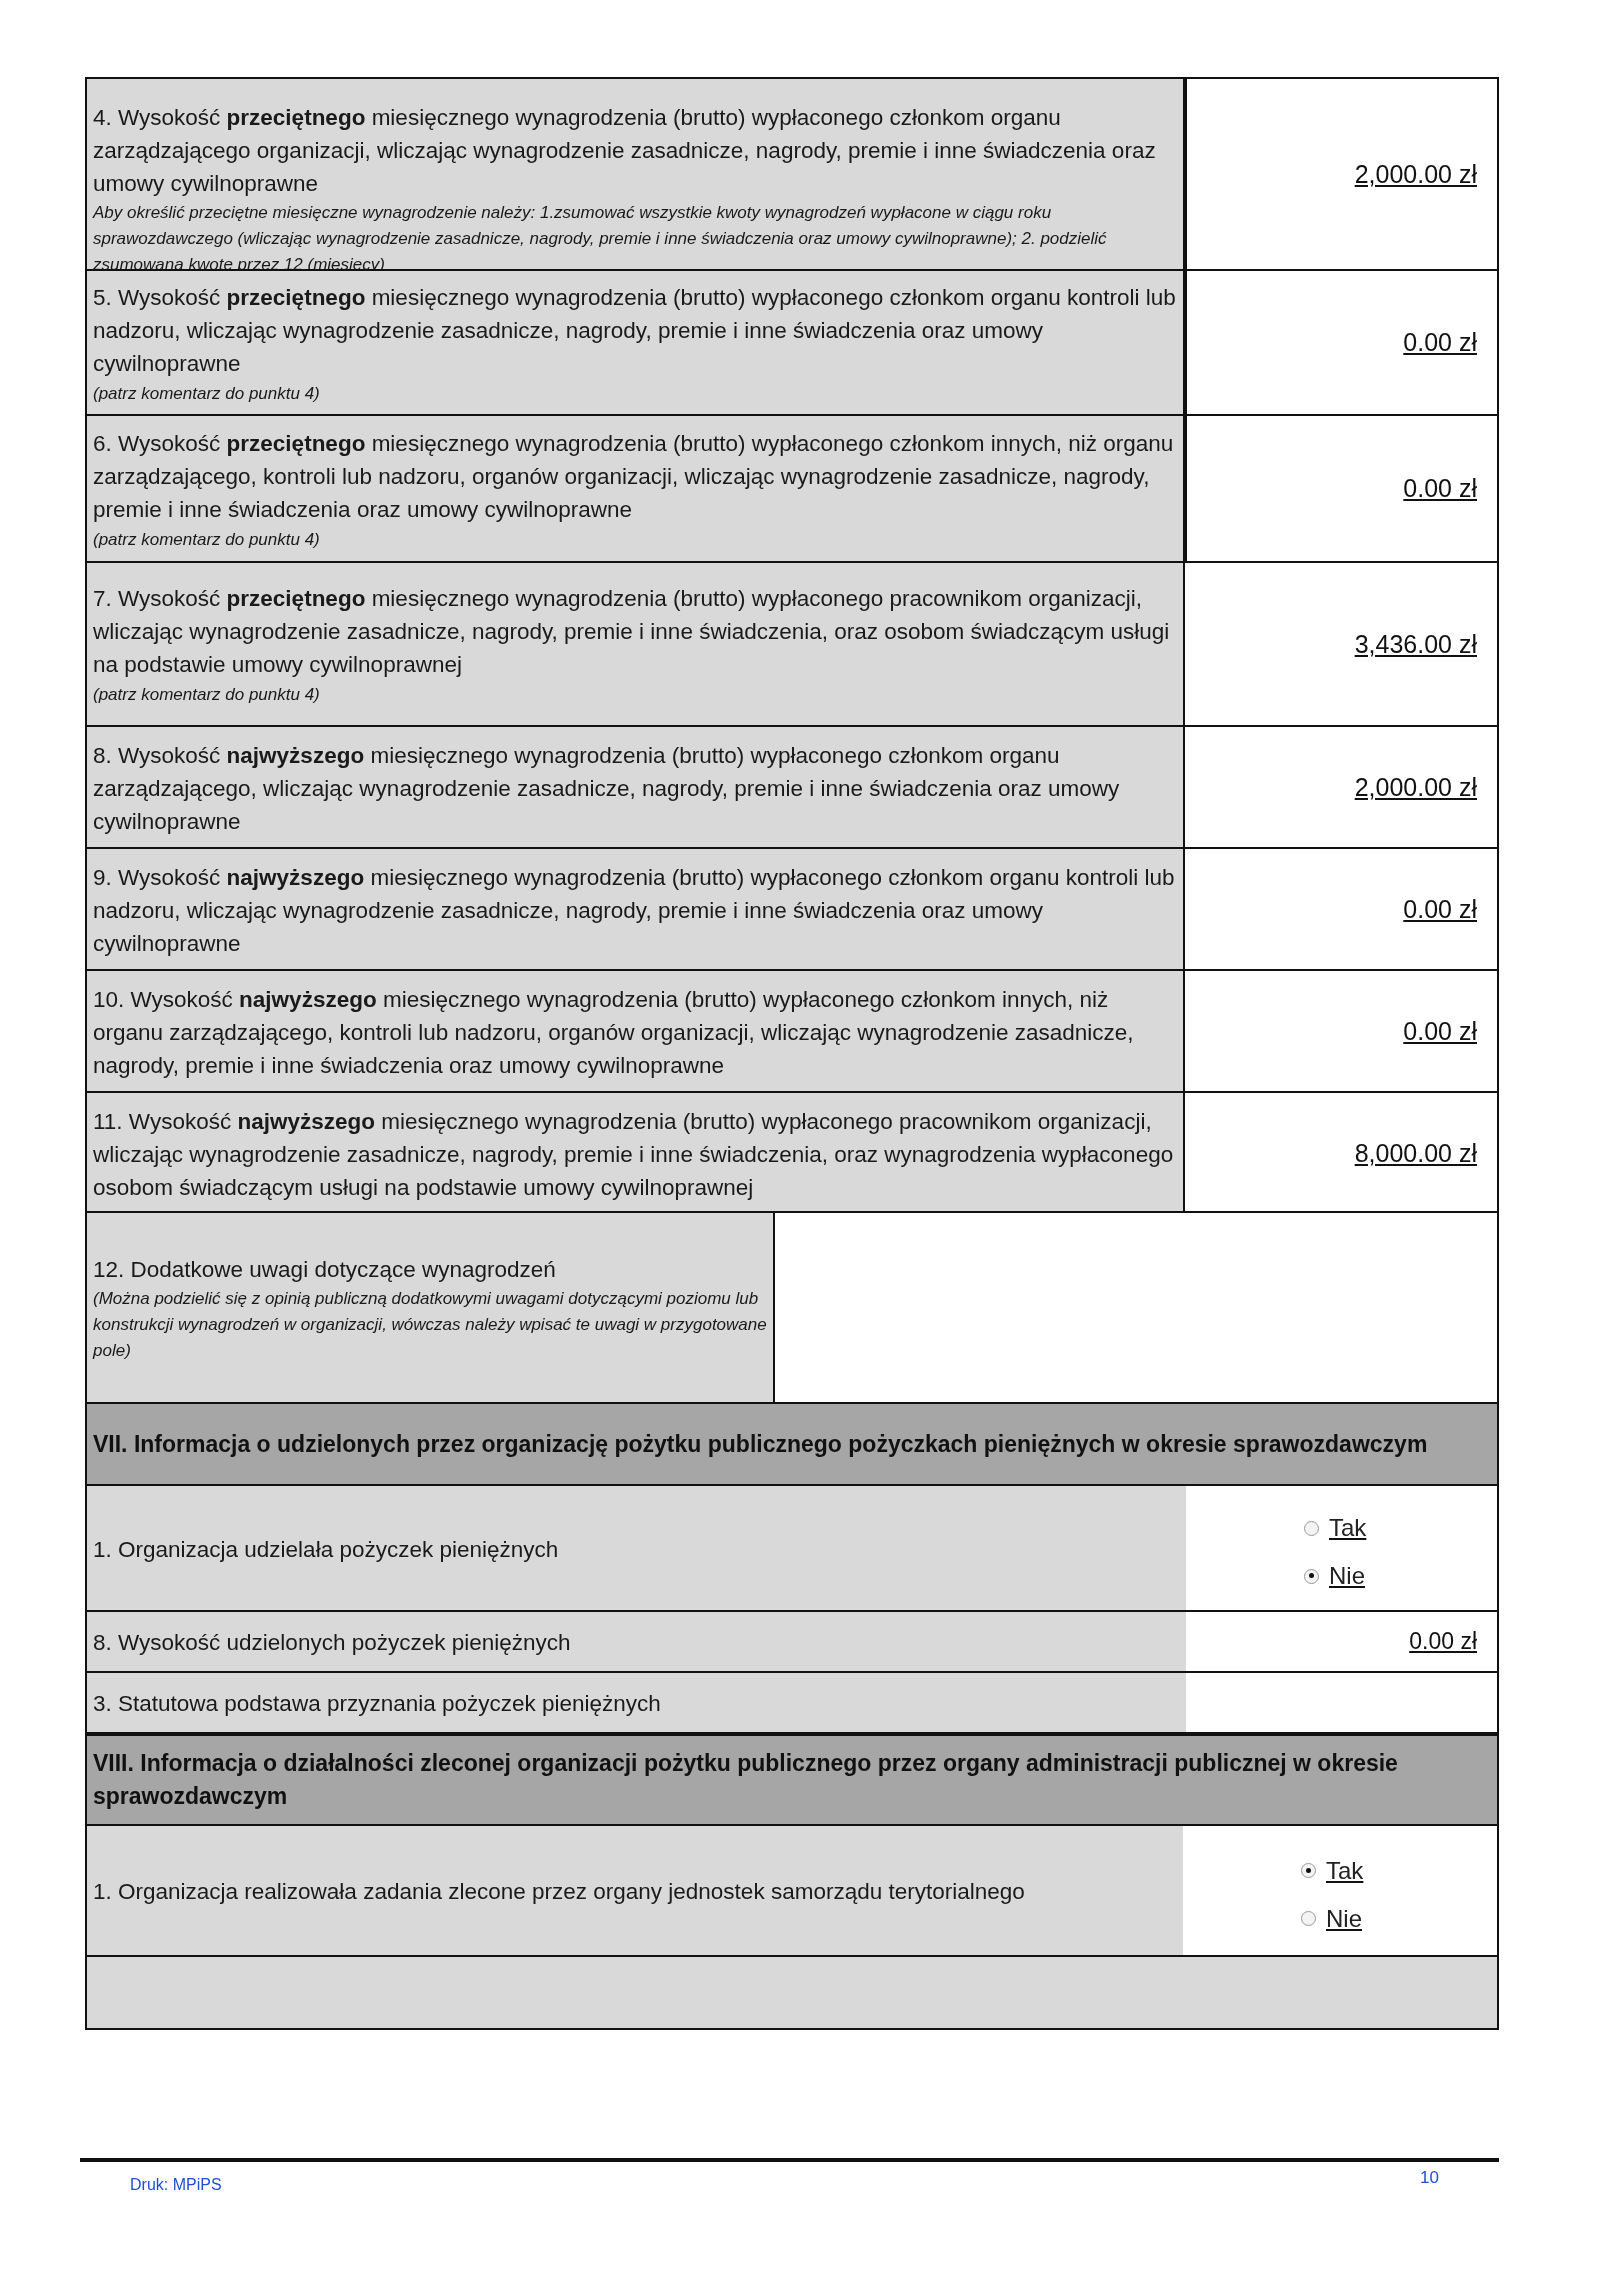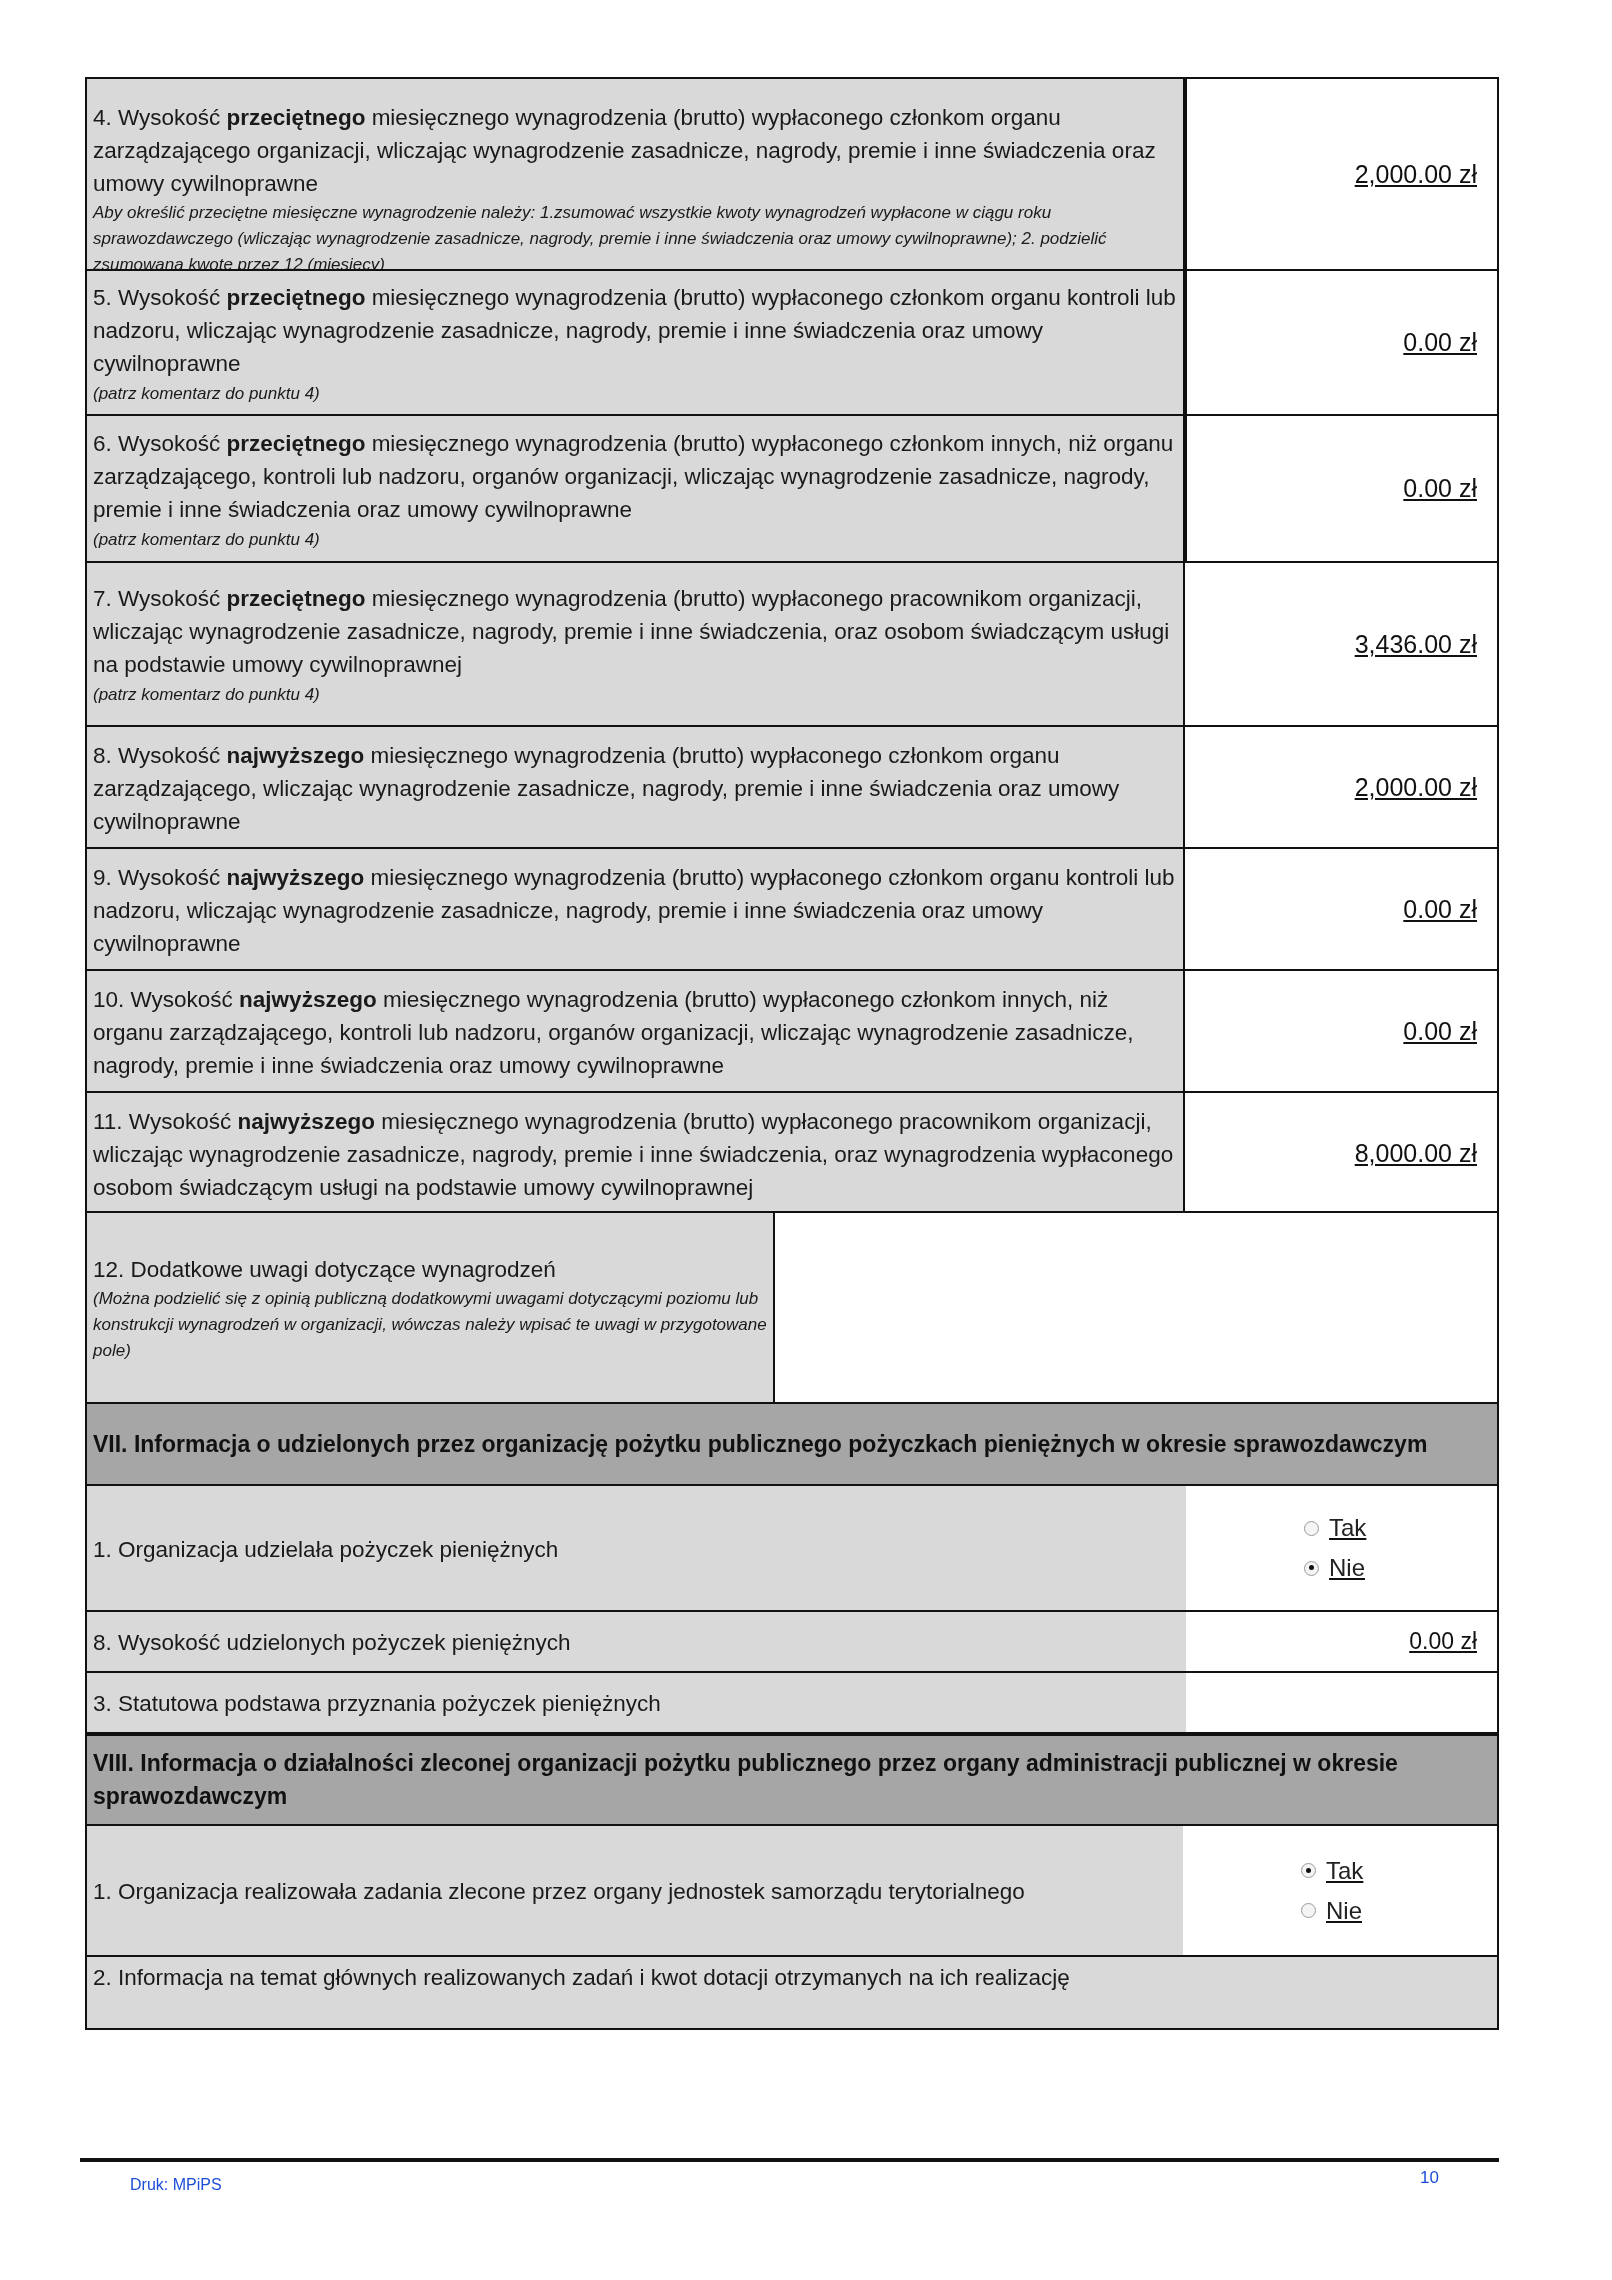--- a/index.html
+++ b/index.html
@@ -11,21 +11,21 @@
   .lbl .note { font-style:italic; font-size:17px; line-height:27px; display:block; }
   .lbl .note-tight { line-height:26px; }
   .val { background:#fff; border:2px solid #111; border-left:none;
          font-size:25px; display:flex; align-items:center; justify-content:flex-end;
          padding-right:20px; color:#111;text-decoration:underline; }
   .hdr { background:#a6a6a6; border:2px solid #111; font-weight:bold;
          font-size:23px; line-height:33px; padding:6px 6px; color:#111; display:flex; align-items:center; }
   .mid { display:flex; align-items:center; }
   b { font-weight:bold; }
   .radio-group { display:flex; flex-direction:column; gap:12px; padding-left:118px; justify-content:center; }
-  .radio { display:flex; align-items:center; gap:10px; font-size:24px; color:#222; }
+  .radio { display:flex; align-items:center; gap:10px; font-size:24px; color:#222;margin-top:8px; }
   .radio .dot { width:15px; height:15px; border-radius:50%; border:1.5px solid #9a9a9a; background:#f4f4f4;
                 position:relative; box-sizing:border-box; }
   .radio .dot.on::after { content:""; position:absolute; left:3.5px; top:3.5px; width:5px; height:5px;
                 border-radius:50%; background:#111; }
   .footer-line { left:80px; top:2158px; width:1419px; height:4px; background:#111; }
   .footer-text { font-size:16px; color:#1d4ed8; }
 </style>
 </head>
 <body>
 
@@ -114,18 +114,17 @@
     <span class="dot on"></span>
     <span>Tak</span>
   </label>
   <label class="radio">
     <span class="dot"></span>
     <span>Nie</span>
   </label>
 </div>
 
 <div class="abs lbl" style="left:85px; top:1955px; width:1414px; height:75px; padding-top:4px;">
-  <span style="display:block; line-height:34px;">2. Informacja na temat głównych realizowanych zadań i kwot dotacji otrzymanych na ich realizację</span>
 </div>
 
 <div class="abs footer-line"></div>
 <div class="abs footer-text" style="left:130px; top:2176px;">Druk: MPiPS</div>
 <div class="abs footer-text" style="left:1420px; top:2168px; font-size:17px;">10</div>
 
 </body></html>

